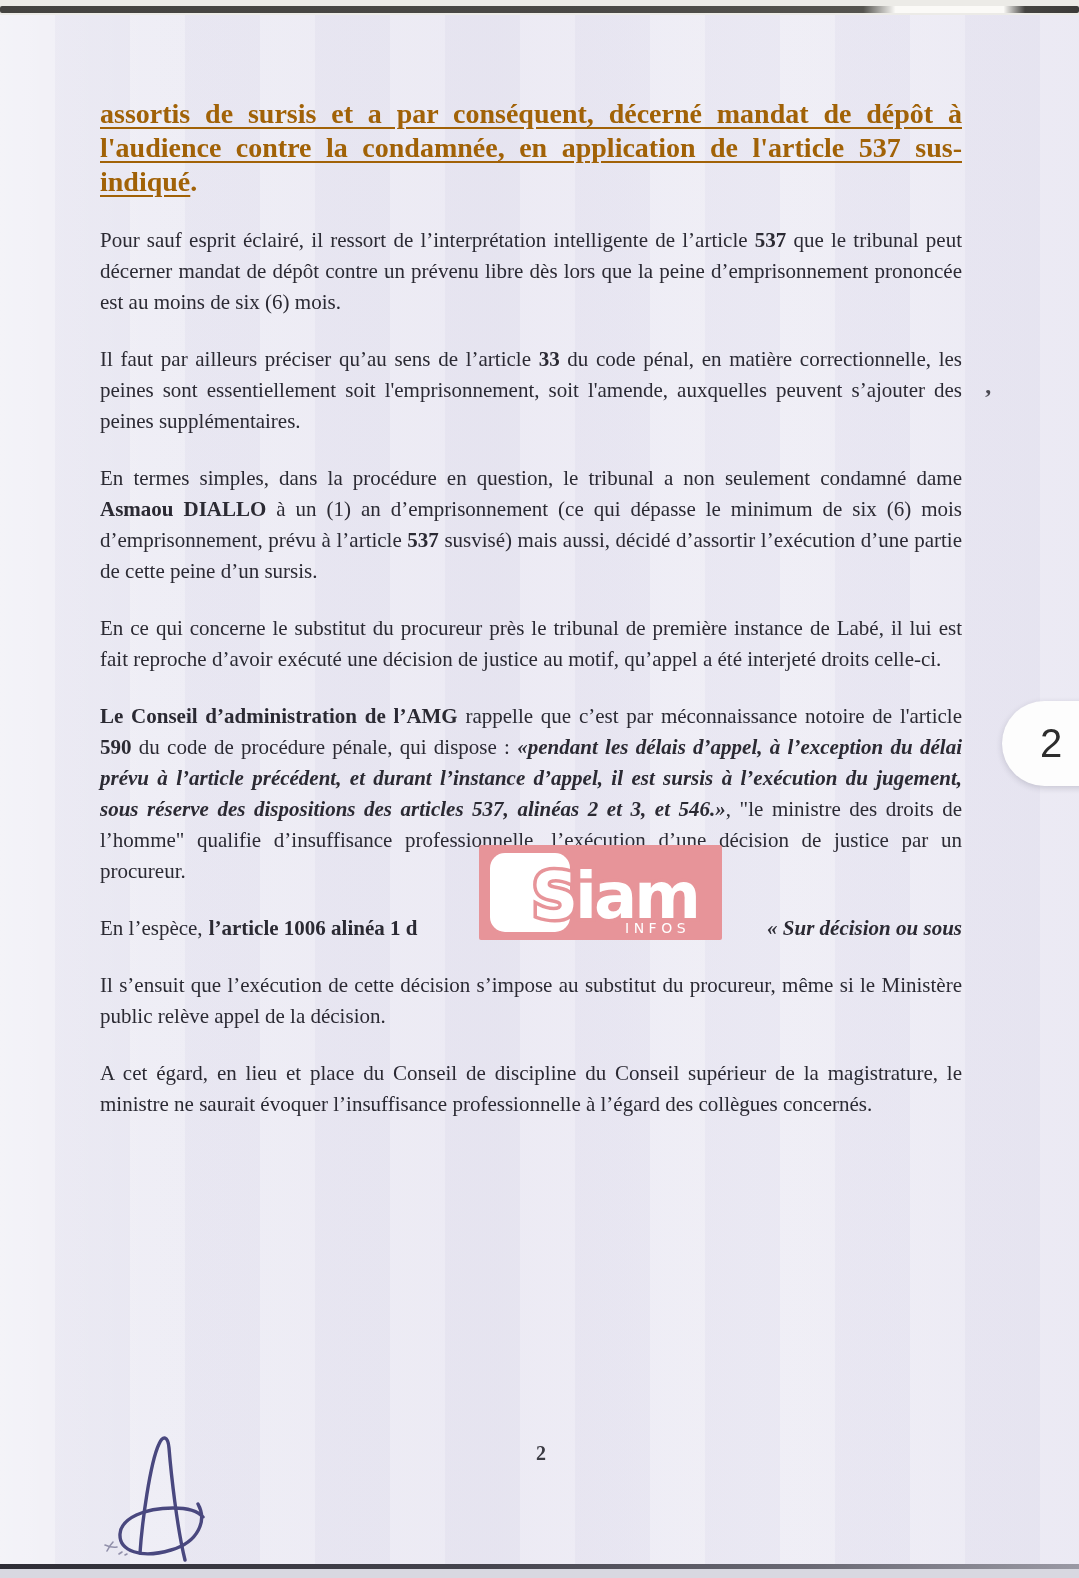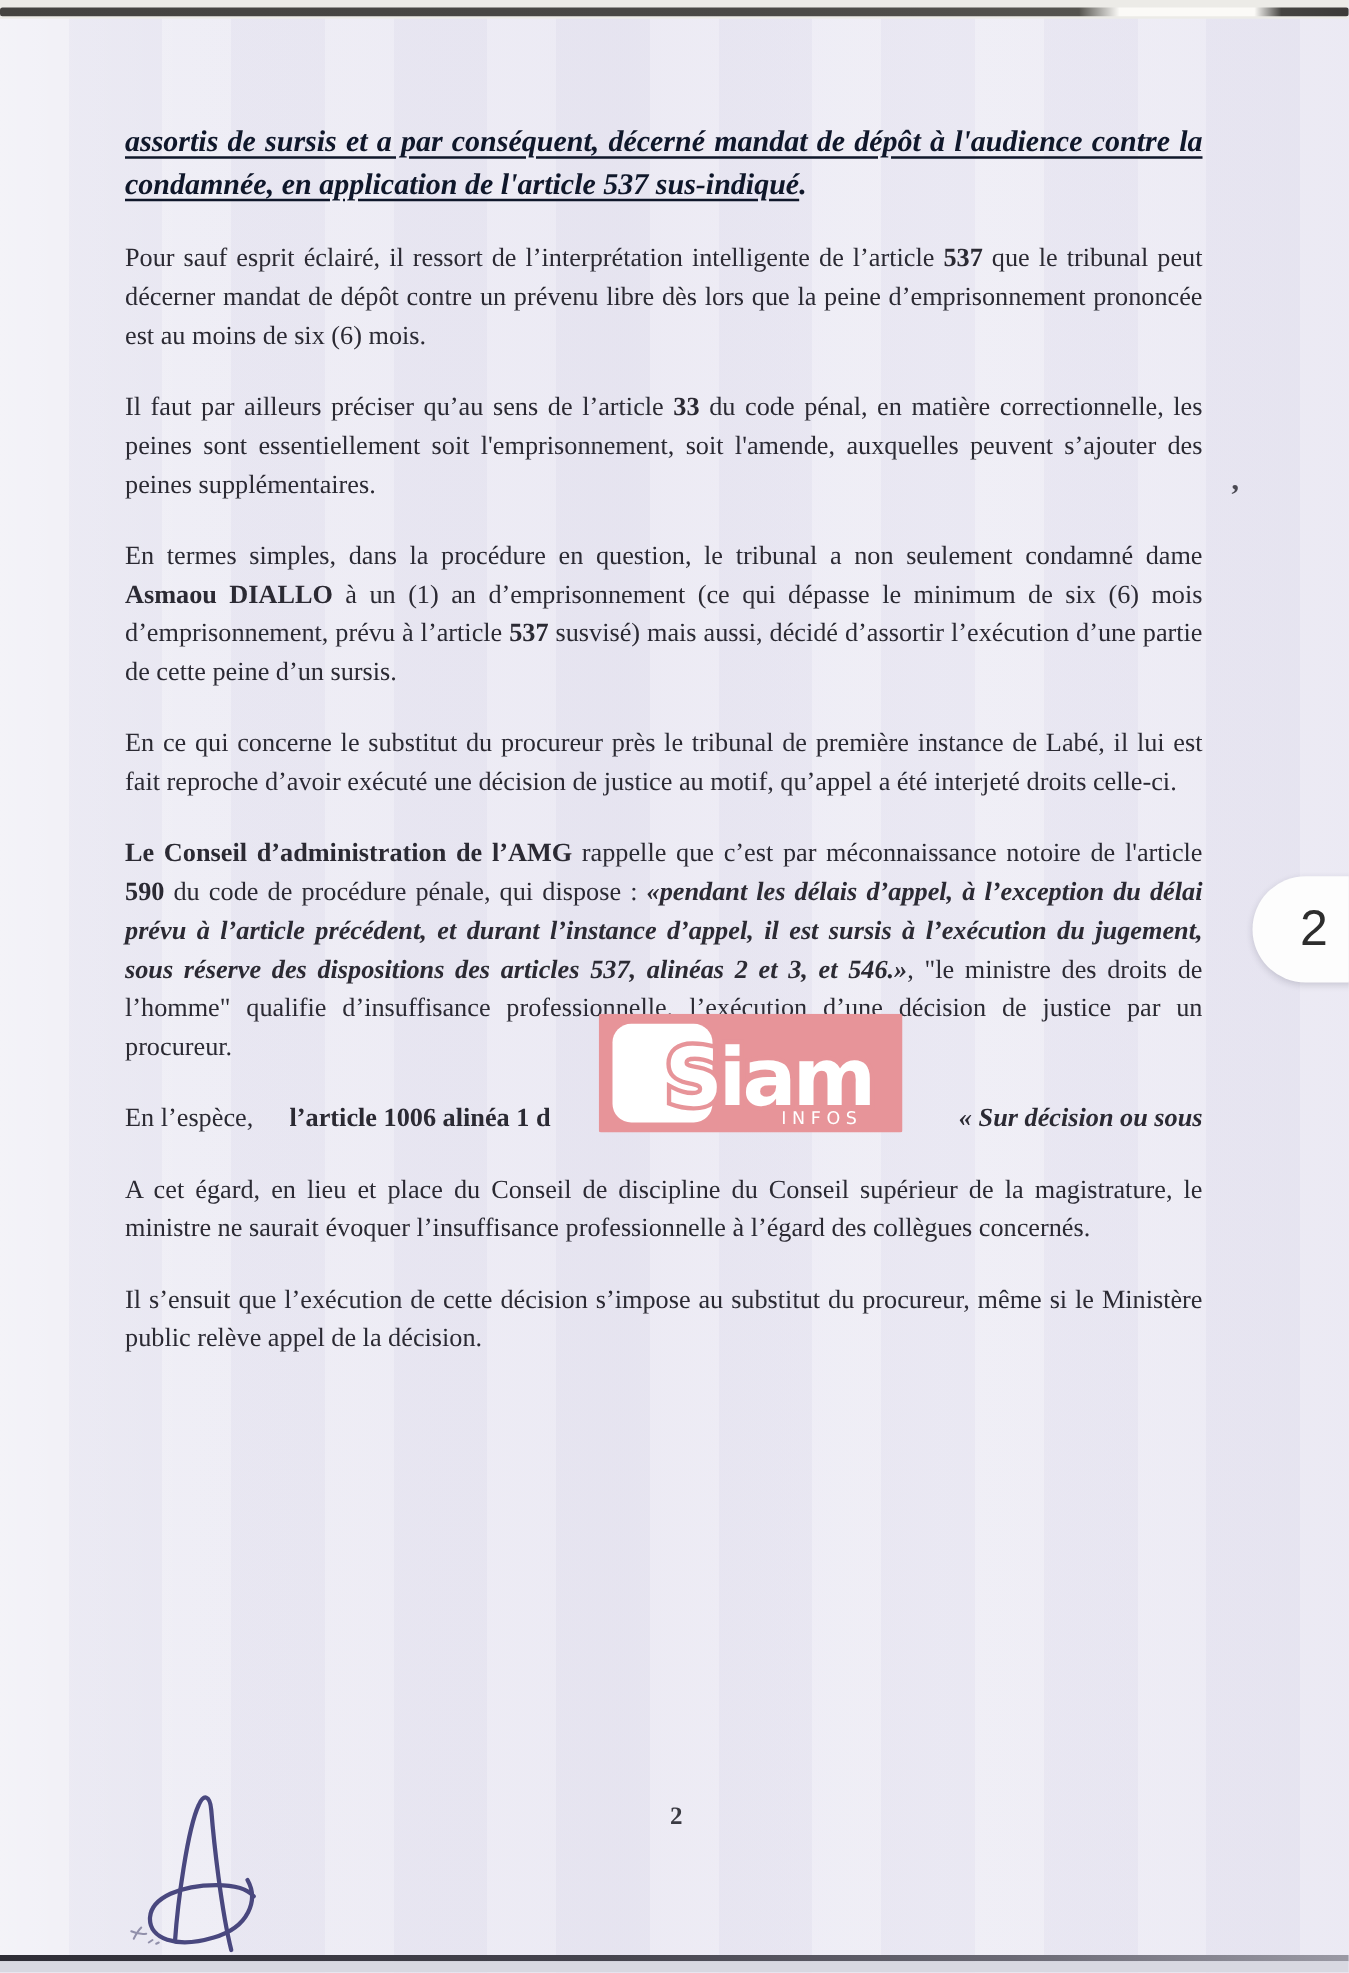--- a/index.html
+++ b/index.html
@@ -39,28 +39,28 @@
     position:absolute;left:0;top:13px;right:0;bottom:14px;
     padding:84px 117px 0 100px;
     color:#2b2a33;
   }
   .para{
     font-size:21px;line-height:31px;text-align:justify;
     margin:0 0 0 0;
   }
   .para + .para{margin-top:26px;}
   .lead{
-    font-size:24px;line-height:34px;font-weight:bold;font-style:italic;
-    color:#0f172a;
+    font-size:28px;line-height:34px;font-weight:bold;
+    color:#a16207;
   }
   .b{font-weight:bold;}
   .i{font-style:italic;}
   .u{text-decoration:underline;text-decoration-thickness:2px;text-underline-offset:4px;}
   
-  .p6-line1{display:flex;align-items:flex-end;white-space:nowrap;gap:23px;}
+  .p6-line1{display:flex;align-items:flex-end;white-space:nowrap;}
   .p6-line1 .lead-in{margin-right:6px;}
   .gap{flex:1 1 auto;min-width:170px;}
   .para-obscured{position:relative;}
   
   .watermark{
     position:absolute;left:379px;top:-68px;width:243px;height:114px;
     pointer-events:none;
   }
   .watermark svg{display:block;}
   
@@ -121,23 +121,23 @@
     <div class="watermark">
       <svg width="243" height="95" viewBox="0 0 243 95" xmlns="http://www.w3.org/2000/svg">
         <rect width="243" height="95" rx="2" fill="#e79499"></rect>
         <rect x="11" y="8" width="80" height="79" rx="15" fill="#ffffff"></rect>
         <text x="53" y="73" font-family="DejaVu Sans, sans-serif" font-size="64" font-weight="bold" letter-spacing="-3" fill="#ffffff" stroke-width="7" paint-order="stroke" stroke="#e79499">Siam</text>
         <text x="146" y="88" font-family="DejaVu Sans, sans-serif" font-size="14" letter-spacing="4.5" fill="#ffffff">INFOS</text>
       </svg>
     </div>
   </div>
 
+  <p class="para"><span>Il s’ensuit que l’exécution de cette décision s’impose au substitut du procureur, même si le Ministère public relève appel de la décision.</span></p>
+
   <p class="para"><span>A cet égard, en lieu et place du Conseil de discipline du Conseil supérieur de la magistrature, le ministre ne saurait évoquer l’insuffisance professionnelle à l’égard des collègues concernés.</span></p>
-
-  <p class="para"><span>Il s’ensuit que l’exécution de cette décision s’impose au substitut du procureur, même si le Ministère public relève appel de la décision.</span></p>
 
 
 </div>
 
 <span class="stray-mark">’</span>
 
 <div class="page-pill">
   <span>2</span>
 </div>
 

